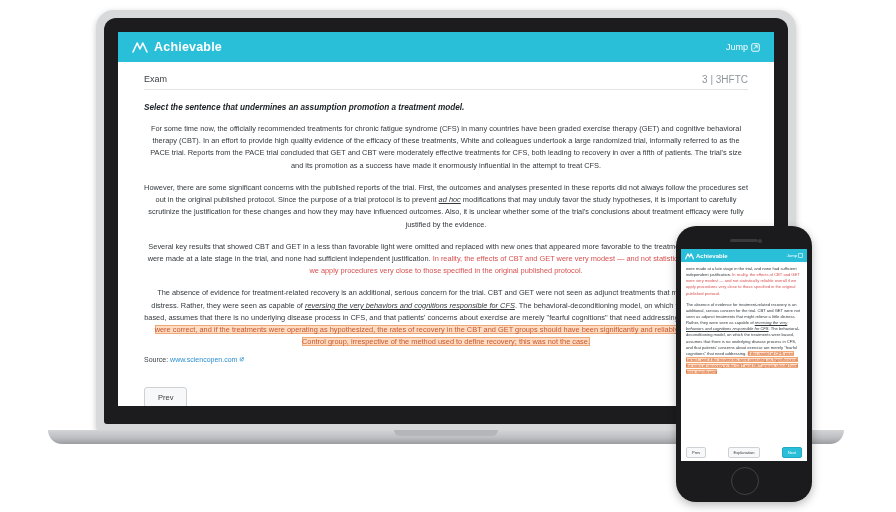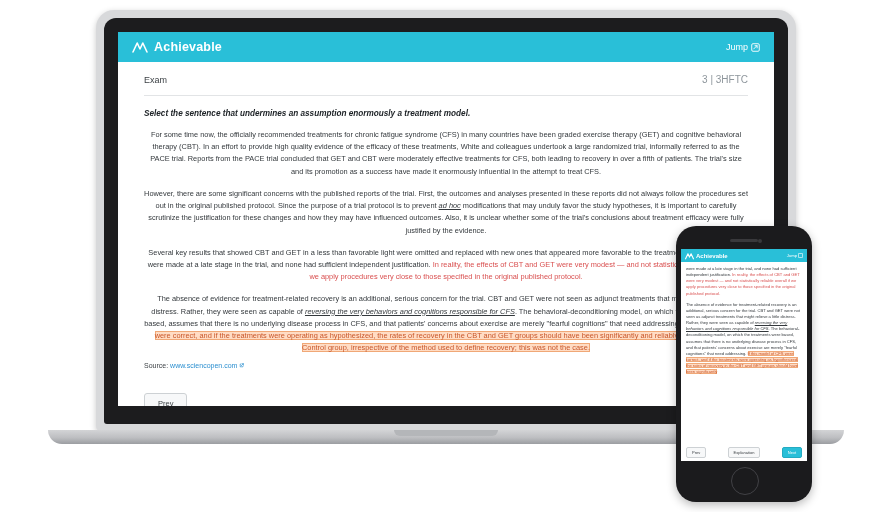--- a/index.html
+++ b/index.html
@@ -126,23 +126,22 @@
 
   .paper {
     flex: 1;
     background: #ffffff;
     padding: 0 26px;
     overflow: hidden;
   }
   .exam-bar {
     display: flex;
     justify-content: space-between;
-    align-items: center;
     border-bottom: 1px solid #e2e4e6;
-    padding: 12px 0 10px 0;
+    padding: 12px 0 4px 0;
     font-size: 9px;
     color: #3d4246;
   }
   .exam-code { color: #8e969c; font-size: 10px; }
 
   .q-prompt {
     font-size: 8.2px;
     font-weight: bold;
     font-style: italic;
     color: #202529;
@@ -297,21 +296,21 @@
             </svg>
           </div>
         </div>
 
         <div class="paper">
           <div class="exam-bar">
             <span>Exam</span>
             <span class="exam-code">3 | 3HFTC</span>
           </div>
 
-          <div class="q-prompt">Select the sentence that undermines an assumption enormously a treatment model.</div>
+          <div class="q-prompt">Select the sentence that undermines an assumption promotion a treatment model.</div>
 
           <div class="q-body">
             <p id="p1"><span>For some time now, the officially recommended treatments for chronic fatigue syndrome (CFS) in many countries have been graded exercise therapy (GET) and cognitive behavioral therapy (CBT). In an effort to provide high quality evidence of the efficacy of these treatments, White and colleagues undertook a large randomized trial, informally referred to as the PACE trial. Reports from the PACE trial concluded that GET and CBT were moderately effective treatments for CFS, both leading to recovery in over a fifth of patients. The trial's size and its promotion as a success have made it enormously influential in the attempt to treat CFS.</span></p>
             <p id="p2"><span>However, there are some significant concerns with the published reports of the trial. First, the outcomes and analyses presented in these reports did not always follow the procedures set out in the original published protocol. Since the purpose of a trial protocol is to prevent </span><em>ad hoc</em><span> modifications that may unduly favor the study hypotheses, it is important to carefully scrutinize the justification for these changes and how they may have influenced outcomes. Also, it is unclear whether some of the trial's conclusions about treatment efficacy were fully justified by the evidence.</span></p>
             <p id="p3"><span>Several key results that showed CBT and GET in a less than favorable light were omitted and replaced with new ones that appeared more favorable to the treatments. These changes were made at a late stage in the trial, and none had sufficient independent justification. </span><span class="hl-red">In reality, the effects of CBT and GET were very modest — and not statistically reliable overall if we apply procedures very close to those specified in the original published protocol.</span></p>
             <p class="last" id="p4"><span>The absence of evidence for treatment-related recovery is an additional, serious concern for the trial. CBT and GET were not seen as adjunct treatments that might relieve a little distress. Rather, they were seen as capable of </span><em>reversing the very behaviors and cognitions responsible for CFS</em><span>. The behavioral-deconditioning model, on which the treatments were based, assumes that there is no underlying disease process in CFS, and that patients' concerns about exercise are merely "fearful cognitions" that need addressing. </span><span class="hl-box">If this model of CFS were correct, and if the treatments were operating as hypothesized, the rates of recovery in the CBT and GET groups should have been significantly and reliably higher than in the Control group, irrespective of the method used to define recovery; this was not the case.</span></p>
             <div class="src">
               <span>Source: </span><a href="#">www.sciencopen.com</a><svg width="6" height="6" viewBox="0 0 10 10" style="margin-left:2px;">
                   <path d="M3.6 6.4 L7 3 M4.8 2.8 H7.4 V5.4" fill="none" stroke="#2b8fd0" stroke-width="1.1" stroke-linecap="round"></path>
                   <path d="M6.6 6.6 V8 H2 V3.4 H3.4" fill="none" stroke="#2b8fd0" stroke-width="1.1"></path>

